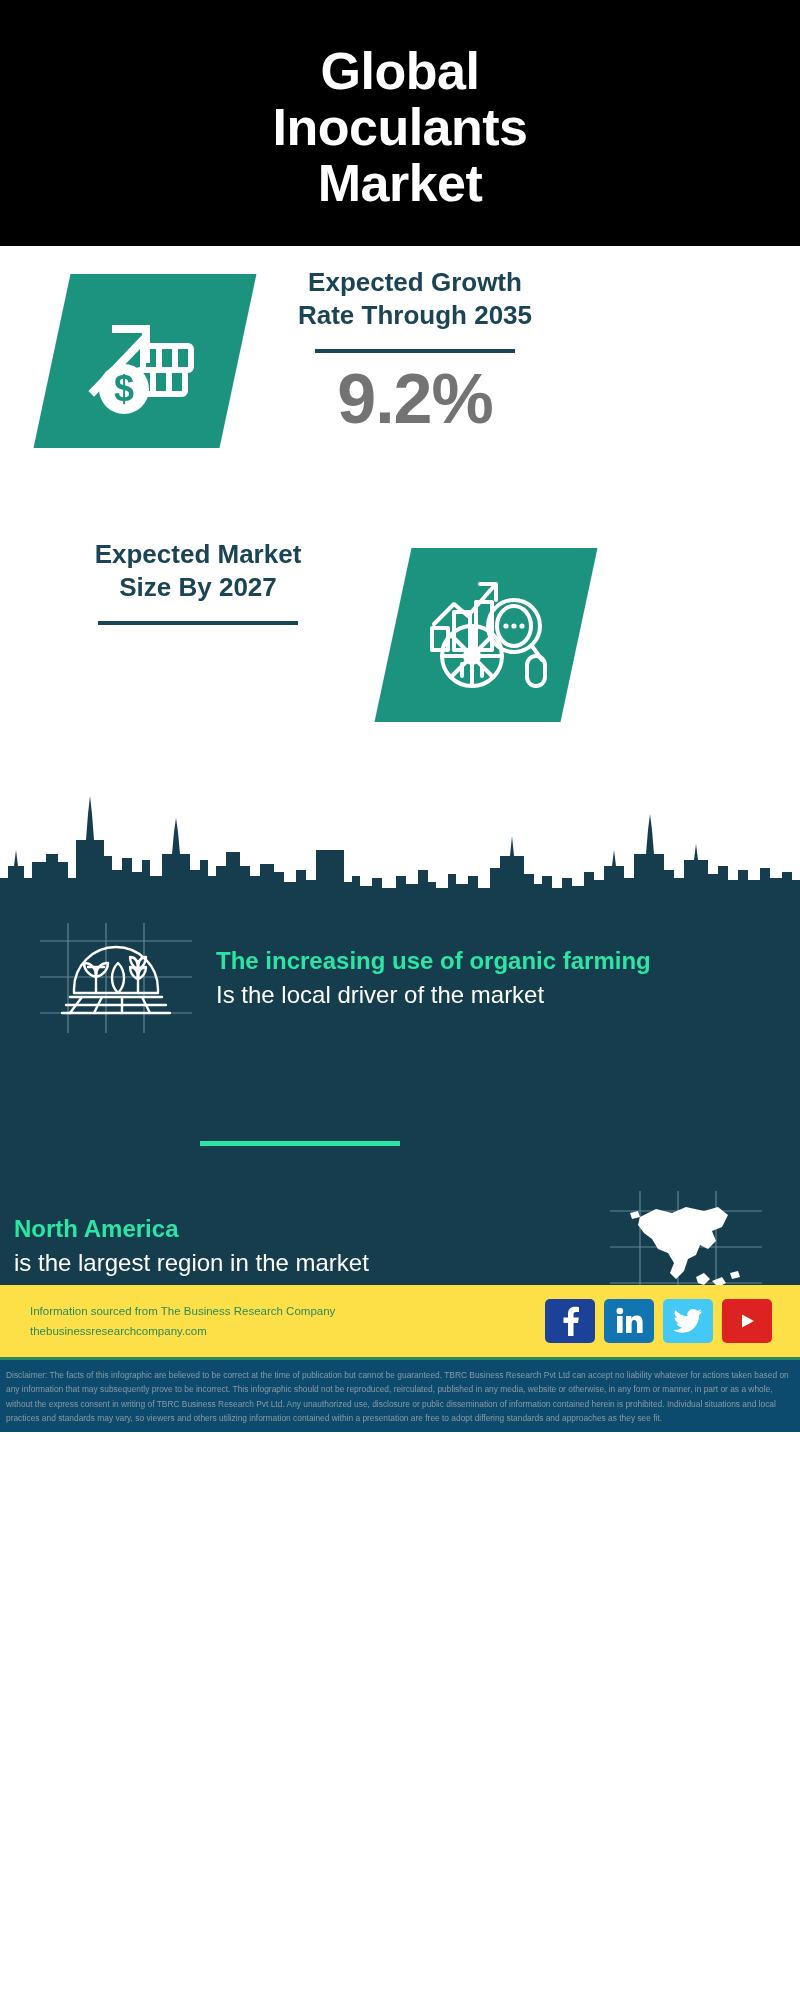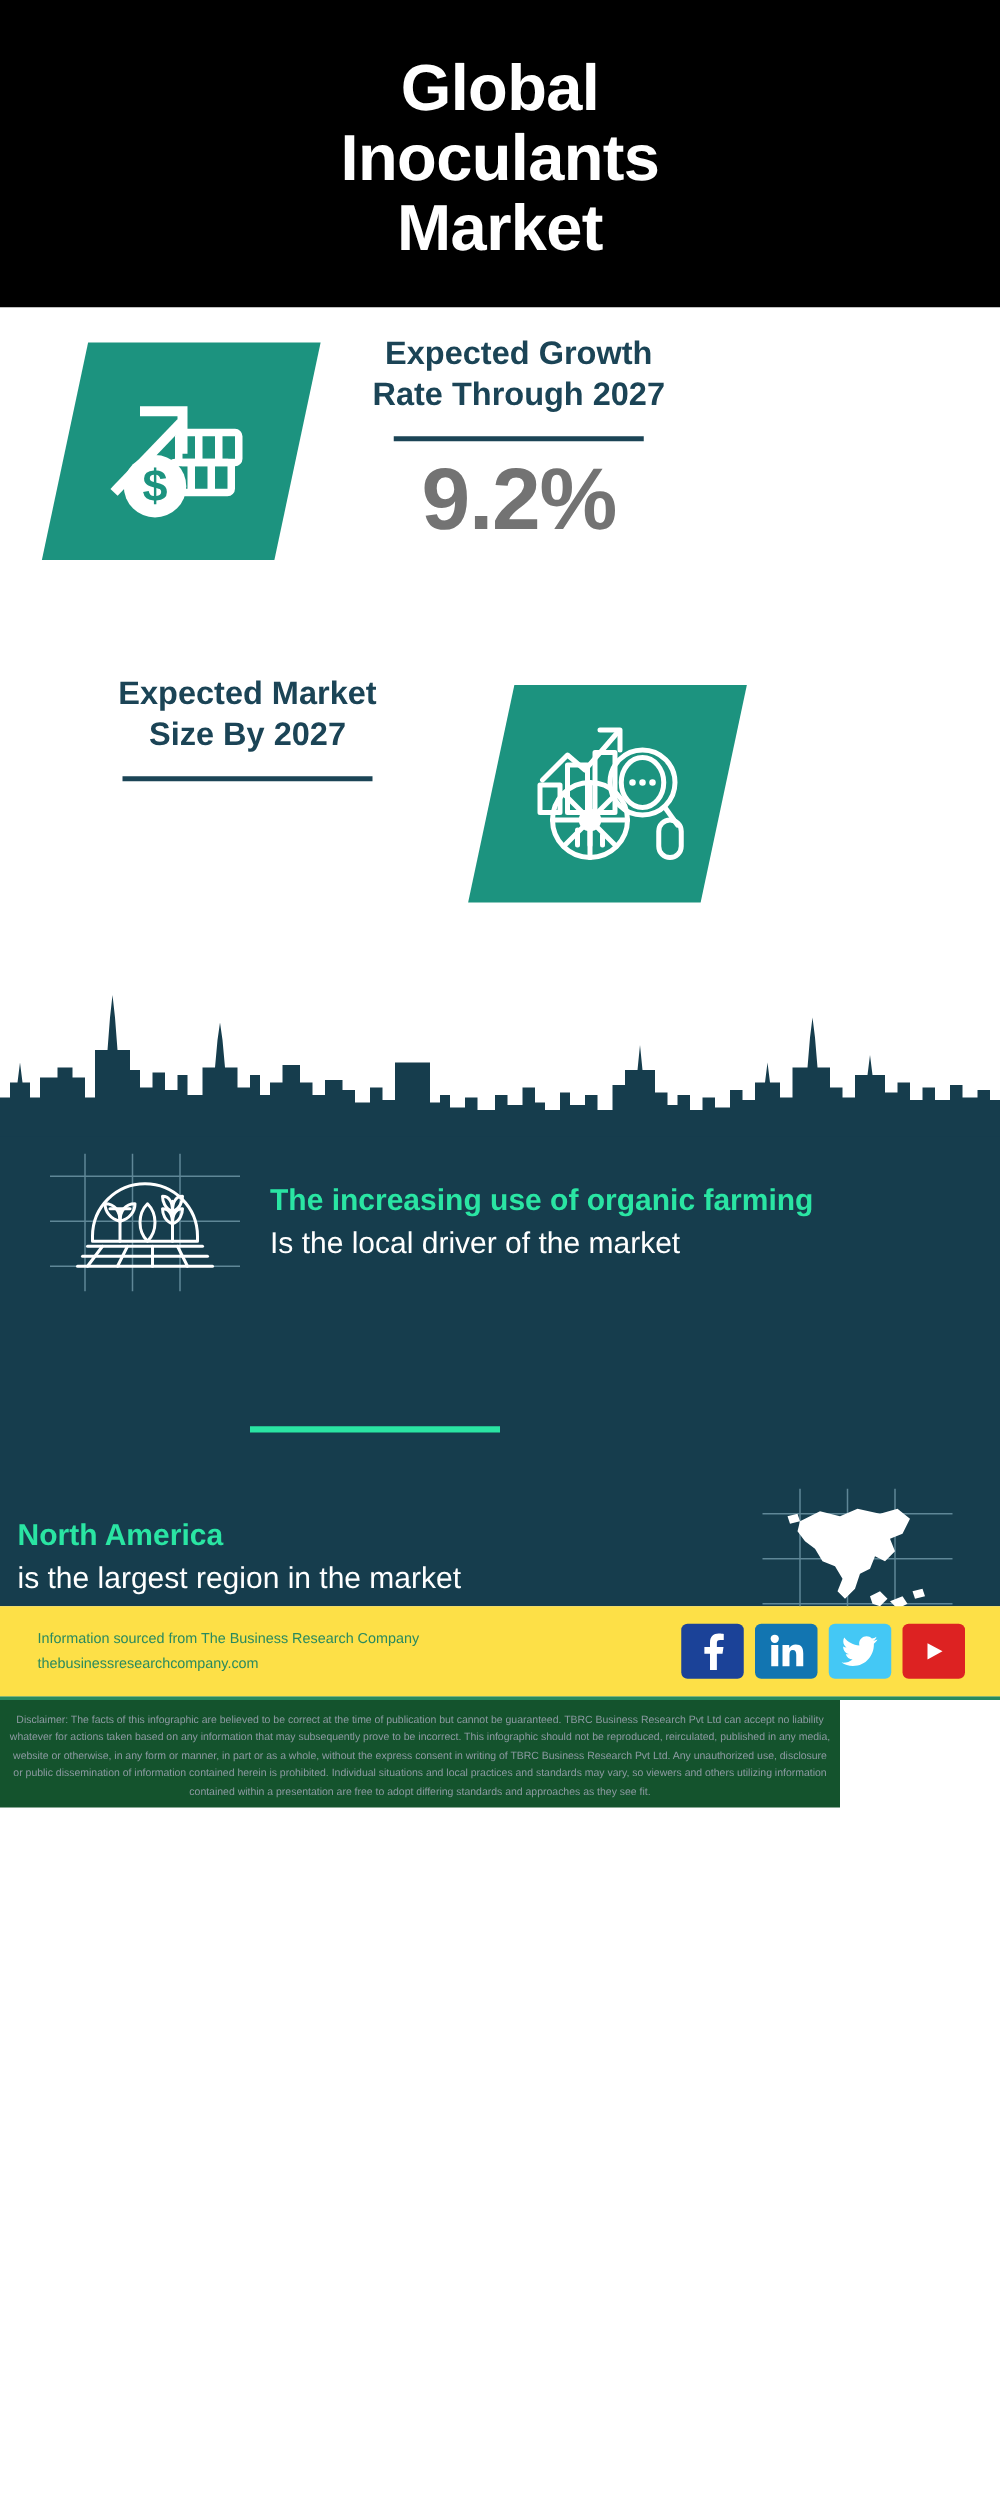--- a/index.html
+++ b/index.html
@@ -201,28 +201,28 @@
   .s-tw { background: #44c8f5; }
   .s-yt { background: #dd2222; }
 
   .footer-rule {
     width: 800px;
     height: 3px;
     background: #2a8a5e;
   }
 
   .disclaimer {
-    width: 672px;
+    width: 800px;
     box-sizing: border-box;
     padding: 8px 6px 6px 6px;
     color: #8d9aa2;
     font-size: 8.4px;
     line-height: 1.72;
-    text-align: center;
-    background: #14532d;
+    text-align: left;
+    background: #0c4a6e;
   }
 </style>
 </head>
 <body>
 
 <div class="header">
   <div class="header-title">Global
 Inoculants
 Market</div>
 </div>
@@ -243,21 +243,21 @@
         <line x1="73" y1="69" x2="73" y2="93"></line>
         <line x1="89" y1="69" x2="89" y2="93"></line>
       </g>
       <circle cx="44" cy="88" r="25" fill="#ffffff"></circle>
       <text x="44" y="100" font-size="36" font-weight="bold" text-anchor="middle" fill="#1c937f" font-family="Liberation Sans, sans-serif">$</text>
     </svg>
   </div>
 
   <div class="stat stat-growth">
     <div class="stat-label">Expected Growth
-Rate Through 2027</div>
+Rate Through 2035</div>
     <div class="stat-rule"></div>
     <div class="stat-value">9.2%</div>
   </div>
 
   <div class="stat stat-size">
     <div class="stat-label">Expected Market
 Size By 2027</div>
     <div class="stat-rule"></div>
   </div>
 

